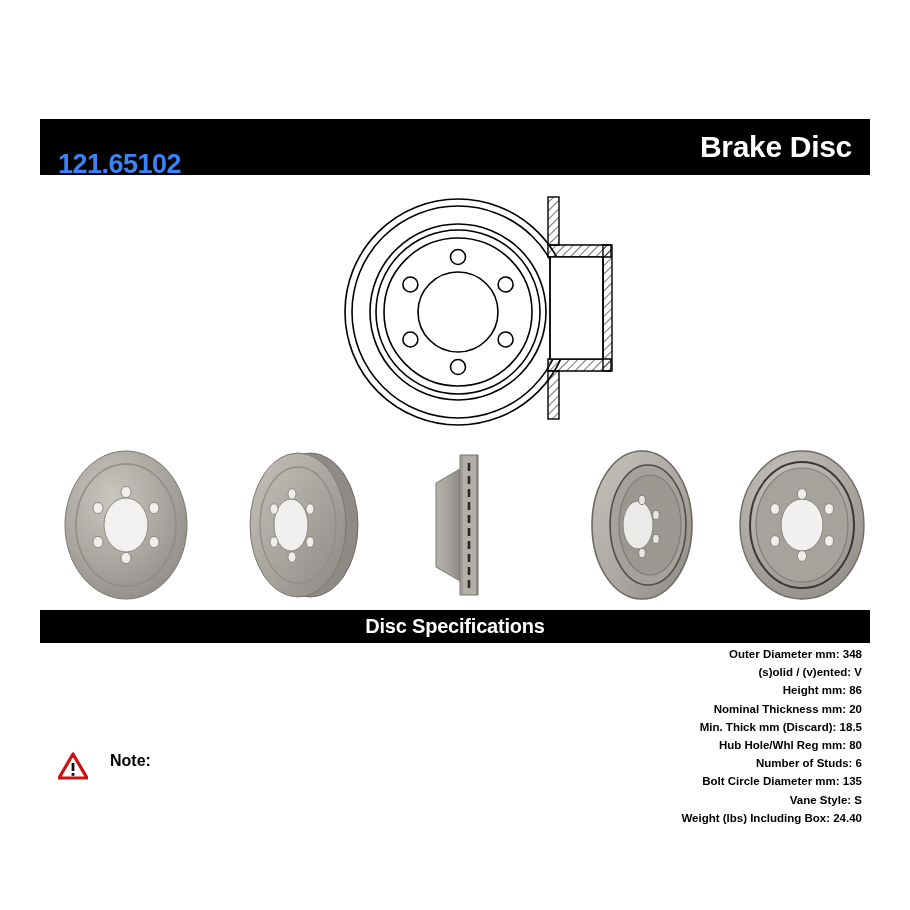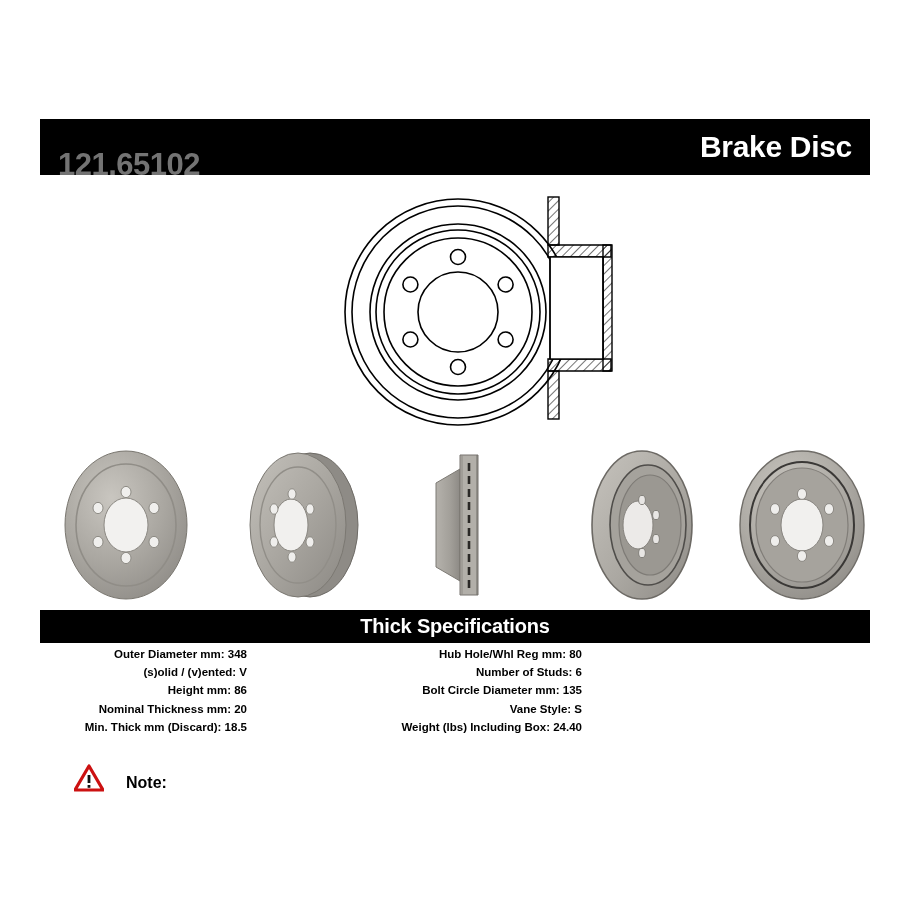--- a/index.html
+++ b/index.html
@@ -32,22 +32,22 @@
     width: 830px;
     height: 56px;
     background: #000000;
     display: flex;
     align-items: center;
     justify-content: space-between;
     box-sizing: border-box;
     padding: 0 18px;
   }
   .header-part {
-    color: #737373;
-    font-size: 31px;
+    color: #3b82f6;
+    font-size: 27px;
     font-weight: bold;
     letter-spacing: -0.5px;
     white-space: nowrap;
     margin-top: 35px;
   }
   .header-type {
     color: #ffffff;
     font-size: 30px;
     font-weight: bold;
     letter-spacing: -0.3px;
@@ -106,46 +106,47 @@
   }
 
   
   .specs-cols {
     position: absolute;
     left: 40px;
     top: 645px;
     width: 830px;
     display: flex;
     align-items: flex-end;
+    flex-direction: column;
   }
   .spec-col {
     box-sizing: border-box;
   }
   .spec-col-1 { width: 215px; padding-right: 8px; }
   .spec-col-2 { width: 335px; padding-right: 8px; }
   .spec-col-3 { width: 280px; padding-left: 10px; }
 
   .spec-row {
     text-align: right;
     font-size: 11.5px;
     font-weight: bold;
     line-height: 18.2px;
     white-space: nowrap;
   }
   .spec-col-3 .spec-row { text-align: center; }
 
   
   .note-area {
     position: absolute;
-    left: 56px;
+    left: 40px;
     top: 752px;
     width: 830px;
     height: 40px;
     display: flex;
-    align-items: flex-end;
+    align-items: flex-start;
   }
   .warn-icon {
     width: 30px;
     height: 28px;
     margin-left: 18px;
     margin-right: 22px;
     flex: none;
   }
   .note-label {
     font-size: 16px;
@@ -341,21 +342,21 @@
           <ellipse cx="99" cy="96" rx="4.6" ry="5.4"></ellipse>
           <ellipse cx="72" cy="111" rx="4.6" ry="5.4"></ellipse>
           <ellipse cx="45" cy="96" rx="4.6" ry="5.4"></ellipse>
           <ellipse cx="45" cy="64" rx="4.6" ry="5.4"></ellipse>
         </g>
       </svg>
     </div>
   </div>
 
   <div class="specs-bar">
-    <span class="specs-bar-title">Thick Specifications</span>
+    <span class="specs-bar-title">Disc Specifications</span>
   </div>
 
   <div class="specs-cols">
 
     <div class="spec-col spec-col-1">
       <div class="spec-row">Outer Diameter mm: 348</div>
       <div class="spec-row">(s)olid / (v)ented: V</div>
       <div class="spec-row">Height mm: 86</div>
       <div class="spec-row">Nominal Thickness mm: 20</div>
       <div class="spec-row">Min. Thick mm (Discard): 18.5</div>

